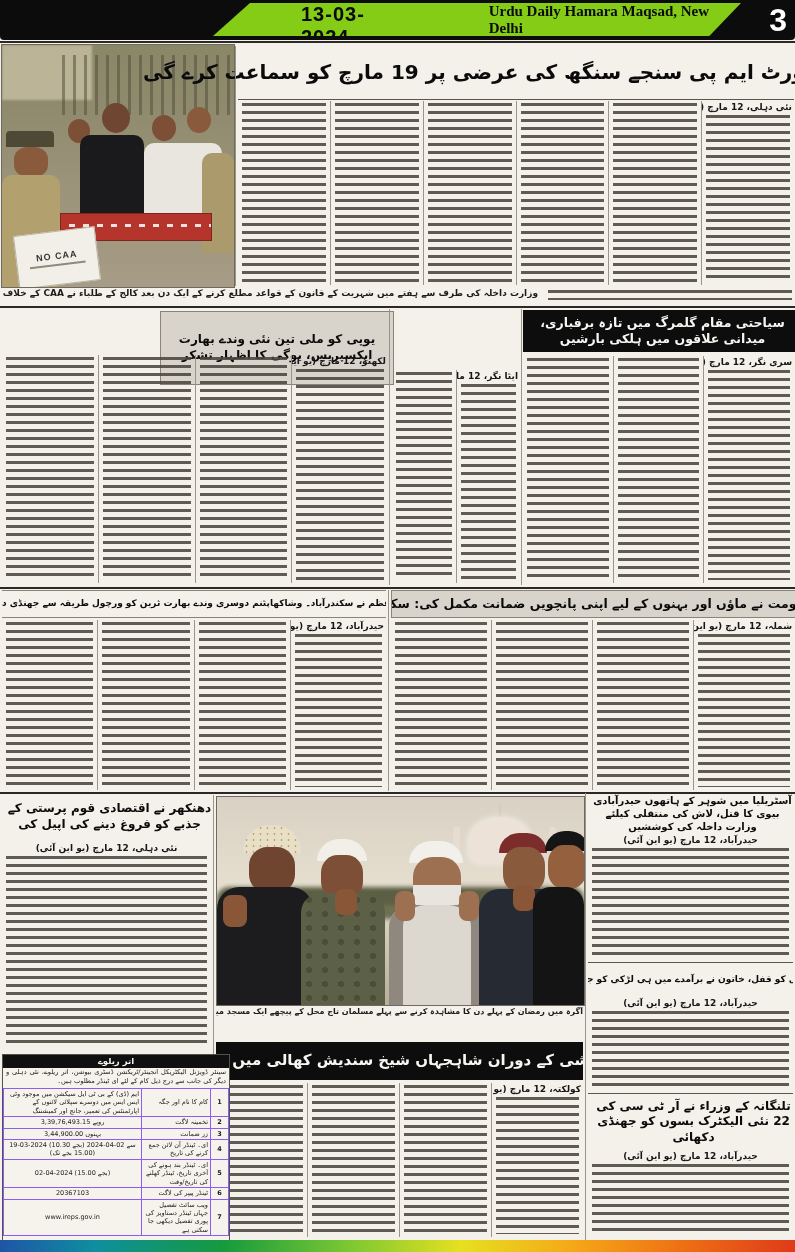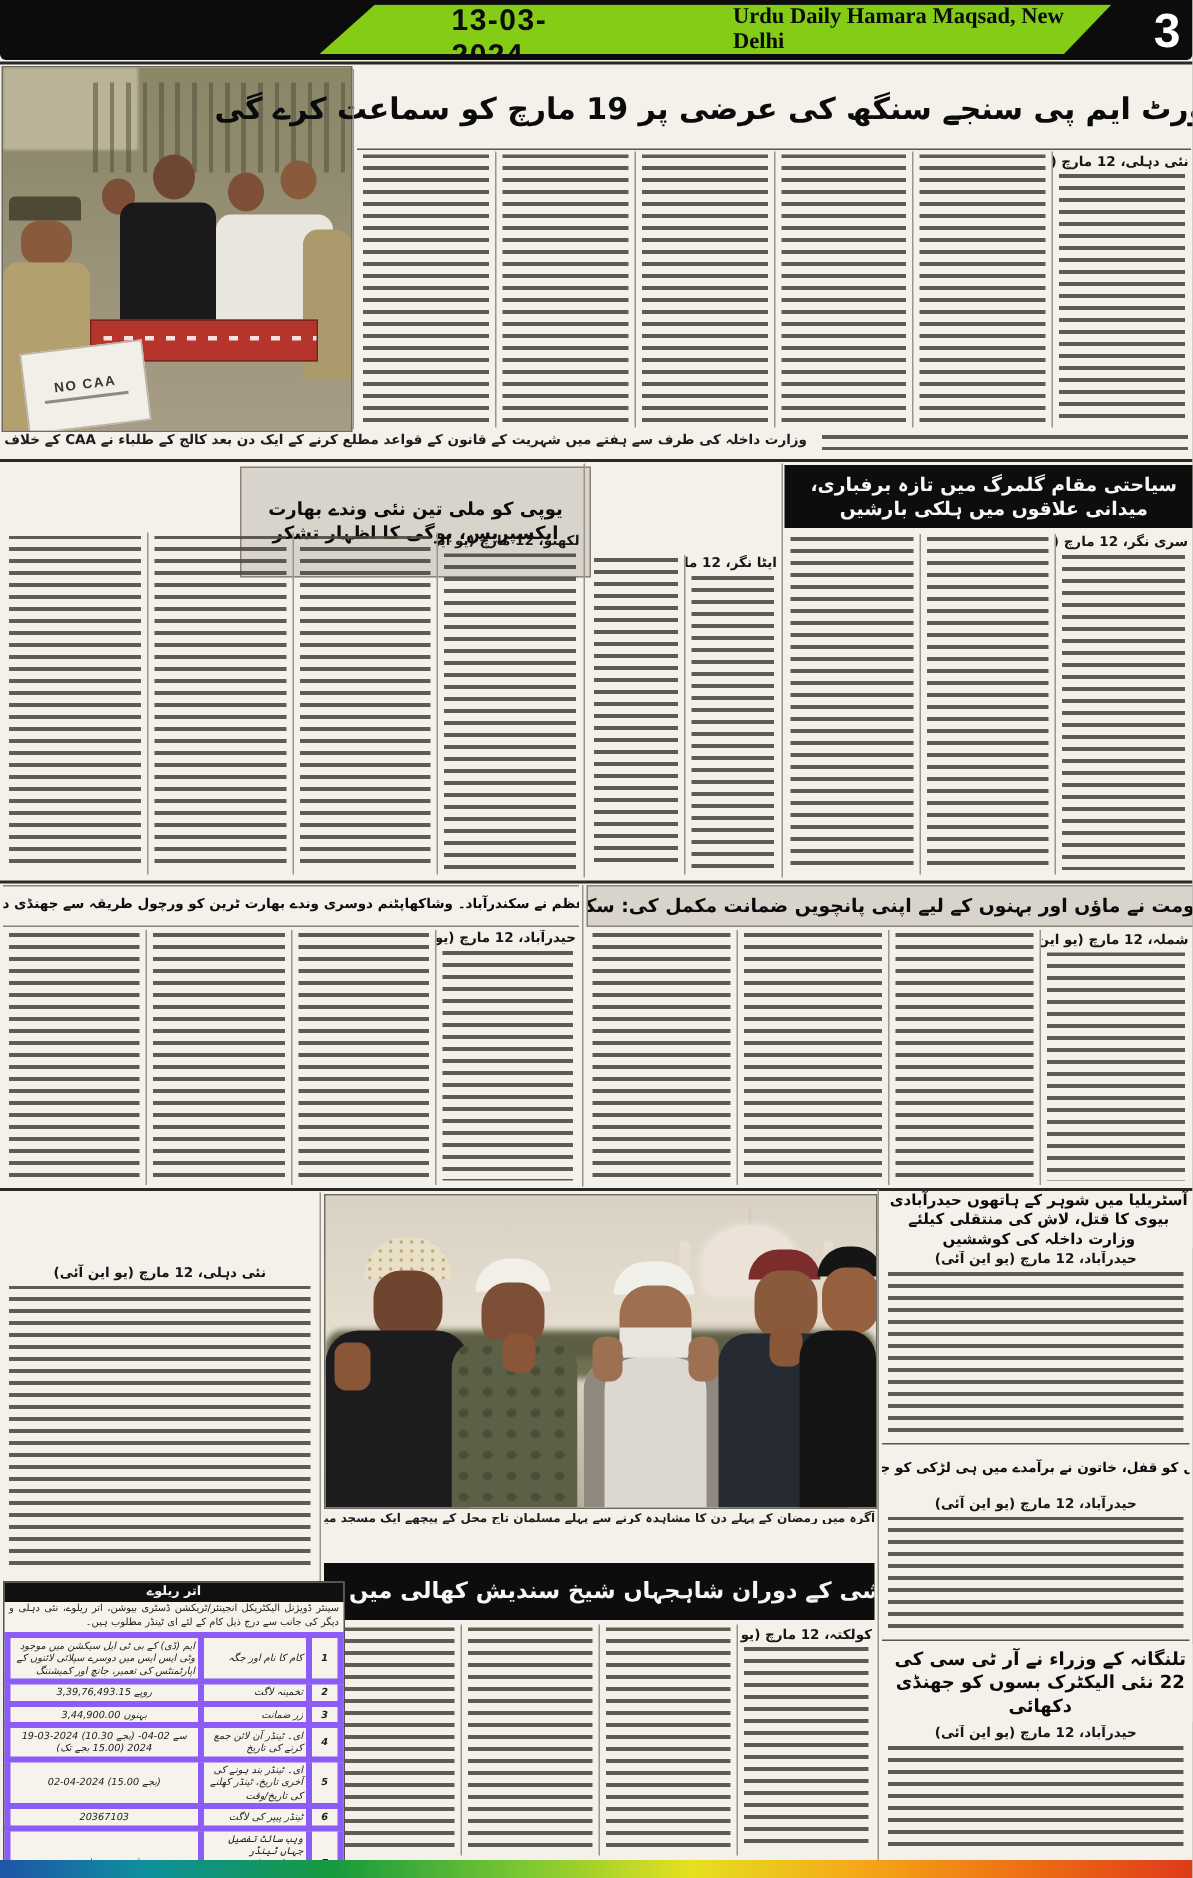--- a/index.html
+++ b/index.html
@@ -50,21 +50,21 @@
   .treeline2{position:absolute;left:0;top:108px;width:367px;height:14px;background:#6e7052;filter:blur(2px);}
   .fig{position:absolute;}
   .skin{background:#8a5638;}
   
   .ad{position:absolute;left:2px;top:1054px;width:226px;height:186px;background:#f6f3ec;border:1px solid #55524a;font-size:7px;}
   .ad-strip{background:#101010;color:#f5f4f0;text-align:center;font-weight:700;font-size:8.5px;line-height:13px;height:13px;}
   .ad-head{position:relative;height:22px;display:flex;align-items:center;justify-content:center;font-weight:700;font-size:10.5px;}
   .ad-crest{position:absolute;left:4px;top:0;width:20px;height:20px;border:1.2px solid #3c3a34;border-radius:50%;background:repeating-linear-gradient(to bottom,rgba(0,0,0,0) 0 3px,#57544c 3px 4.5px);}
   .ad-intro{padding:0 3px 2px;font-size:6.6px;line-height:1.35;color:#23211d;text-align:justify;}
   .ad table{width:100%;border-collapse:collapse;table-layout:fixed;font-size:6.5px;color:#1d1b17;}
-  .ad td{border:4px solid #8b5cf6;padding:1px 2px;vertical-align:middle;line-height:1.3;font-style:italic;}
+  .ad td{border:1px solid #8b5cf6;padding:1px 2px;vertical-align:middle;line-height:1.3;}
   .ad .c-no{width:13px;text-align:center;font-weight:700;}
   .ad .c-lab{width:64px;}
   .ad .c-val{text-align:center;direction:ltr;}
   
   .rainbow{position:absolute;left:0;top:1240px;width:795px;height:12px;background:linear-gradient(90deg,#1f55a8 0%,#0e8f9e 12%,#169a3d 28%,#7cc832 44%,#e6e020 58%,#f5a818 72%,#ee7314 85%,#df3a1a 100%);}
 </style>
 </head>
 <body>
 
 <div class="page">
@@ -202,20 +202,21 @@
     <div class="colx">
         <div class="sim"></div>
       </div>
     <div class="colx">
         <div class="sim"></div>
       </div>
   </div>
 
   <div class="hline heavy" style="left:0;top:792px;width:795px;"></div>
 
+  <div class="h-box h-plain" style="left:2px;top:796px;width:209px;height:42px;font-size:12px;padding:0 3px;">دھنکھر نے اقتصادی قوم پرستی کے جذبے کو فروغ دینے کی اپیل کی</div>
   <div class="cols" style="left:2px;top:842px;width:209px;height:208px;">
     <div class="colx">
       <div class="dateline">نئی دہلی، 12 مارچ (یو این آئی)</div>
       <div class="sim"></div>
     </div>
   </div>
   <div class="vline" style="left:213px;top:795px;height:445px;"></div>
 
   <div class="photo2">
     <div class="taj-spire"></div>

